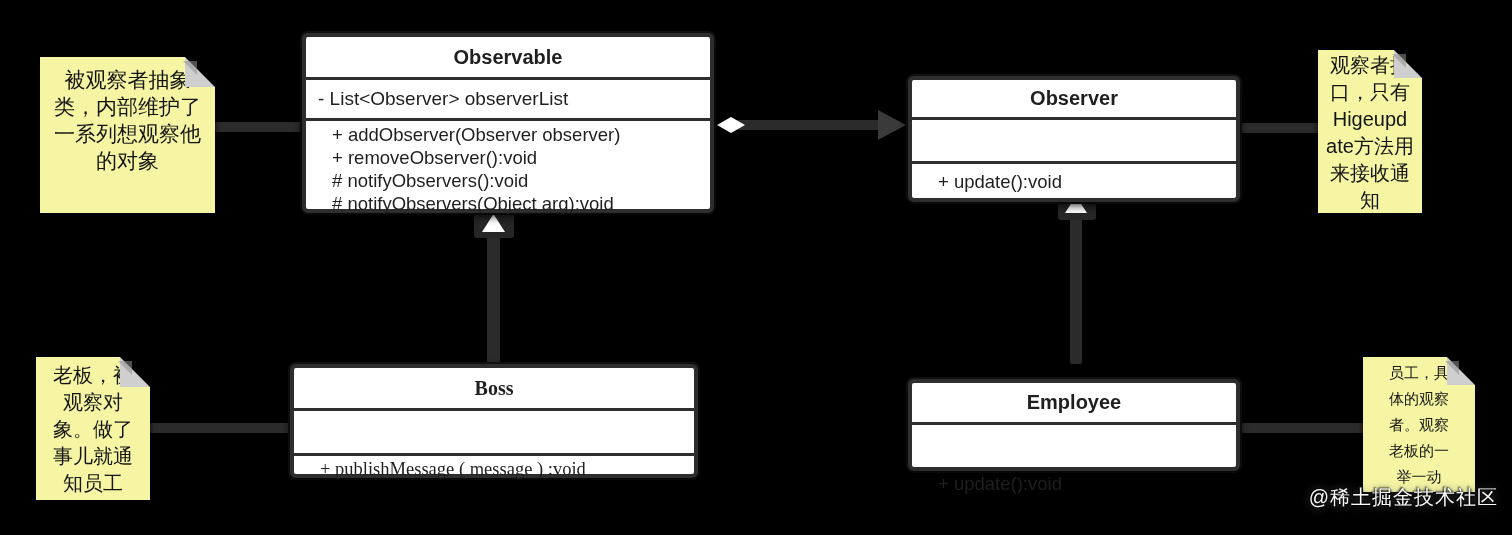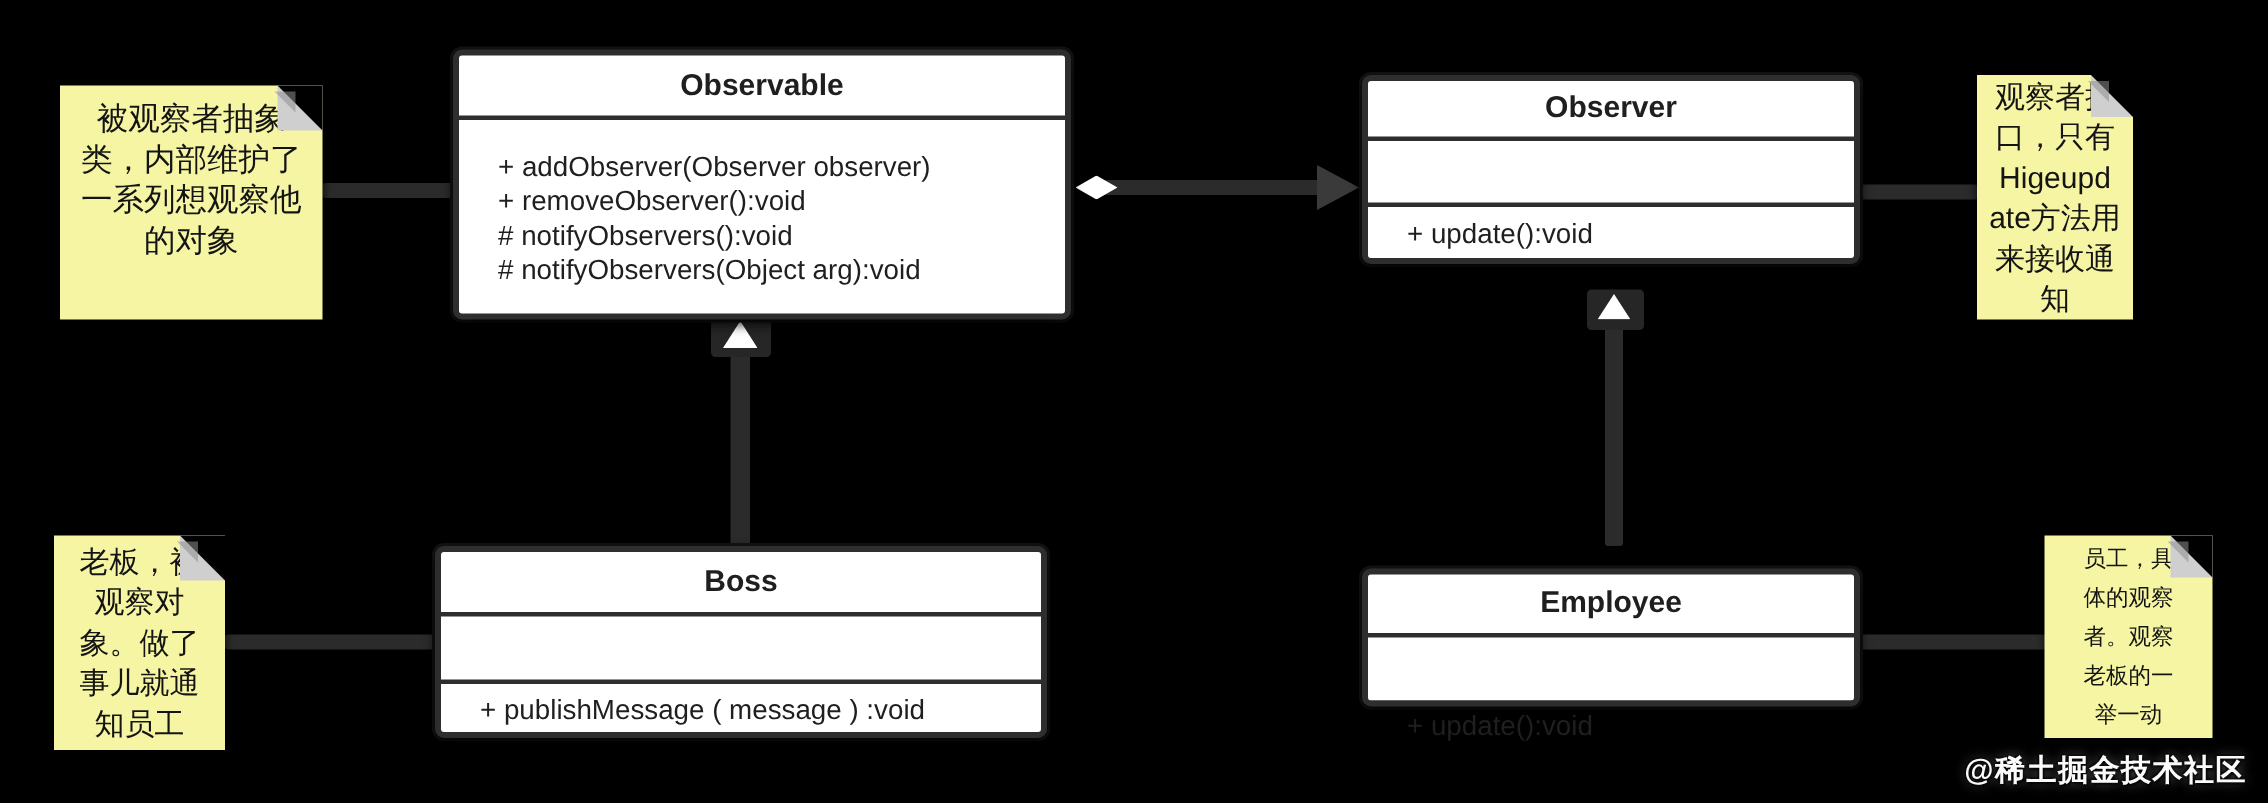--- a/index.html
+++ b/index.html
@@ -22,24 +22,24 @@
     border-bottom:3px solid #2e2e2e;display:flex;flex-direction:column;justify-content:center;
     padding:0 12px;font-size:19px;flex:0 0 auto;
   }
   .uml-methods{
     flex:1 1 auto;display:flex;flex-direction:column;justify-content:center;
     padding:2px 10px;font-size:18.5px;line-height:23px;margin-left:16px;
   }
   #cls-observable{left:302px;top:33px;width:412px;height:180px;}
   #cls-observable .uml-title{height:40px;}
   #cls-observable .uml-fields{height:38px;}
-  #cls-observer{left:908px;top:50px;width:332px;height:126px;}
+  #cls-observer{left:908px;top:76px;width:332px;height:126px;}
   #cls-observer .uml-title{height:37px;}
   #cls-observer .uml-fields{height:41px;}
-  #cls-boss{left:290px;top:364px;width:408px;height:128px;}
+  #cls-boss{left:290px;top:364px;width:408px;height:114px;font-family:Liberation Serif, serif;}
   #cls-boss .uml-title{height:40px;}
   #cls-boss .uml-fields{height:42px;}
   #cls-employee{left:908px;top:379px;width:332px;height:92px;}
   #cls-employee .uml-title{height:39px;}
   #cls-employee .uml-fields{height:42px;}
   
   .note{
     position:absolute;background:#f5f5a3;color:#141414;text-align:center;
     box-sizing:border-box;box-shadow:0 2px 6px rgba(0,0,0,.85);
   }
@@ -84,21 +84,21 @@
     clip-path:polygon(50% 0,100% 50%,50% 100%,0 50%);
   }
   #dia-agg{left:717px;top:117px;width:28px;height:16px;}
   .tri-right{
     position:absolute;background:#3a3a3a;
     clip-path:polygon(0 0,100% 50%,0 100%);
   }
   #arrow-agg{left:878px;top:110px;width:28px;height:30px;}
   
   .watermark{
-    position:absolute;right:14px;bottom:8px;font-size:20px;font-weight:bold;color:#fafafa;
+    position:absolute;right:14px;bottom:24px;font-size:20px;font-weight:normal;color:#fafafa;
     letter-spacing:1px;
     text-shadow:1px 1px 2px #000,-1px -1px 2px #000,0 0 8px rgba(120,120,120,.9);
   }
 </style>
 </head>
 <body>
 
 <div class="connector" id="c-note-observable"></div>
 <div class="connector" id="c-agg"></div>
 <div class="connector" id="c-observer-note"></div>
@@ -109,20 +109,23 @@
 
 <div class="arrow-blob" id="blob-boss"></div>
 <div class="tri-up" id="arrow-boss"></div>
 <div class="arrow-blob" id="blob-emp"></div>
 <div class="tri-up" id="arrow-emp"></div>
 <div class="diamond" id="dia-agg"></div>
 <div class="tri-right" id="arrow-agg"></div>
 
 <div class="uml-class" id="cls-observable">
   <div class="uml-title">Observable</div>
+  <div class="uml-fields">
+    <div>- List&lt;Observer&gt; observerList</div>
+  </div>
   <div class="uml-methods">
     <div>+ addObserver(Observer observer)</div>
     <div>+ removeObserver():void</div>
     <div># notifyObservers():void</div>
     <div># notifyObservers(Object arg):void</div>
   </div>
 </div>
 
 <div class="uml-class" id="cls-observer">
   <div class="uml-title">Observer</div>

